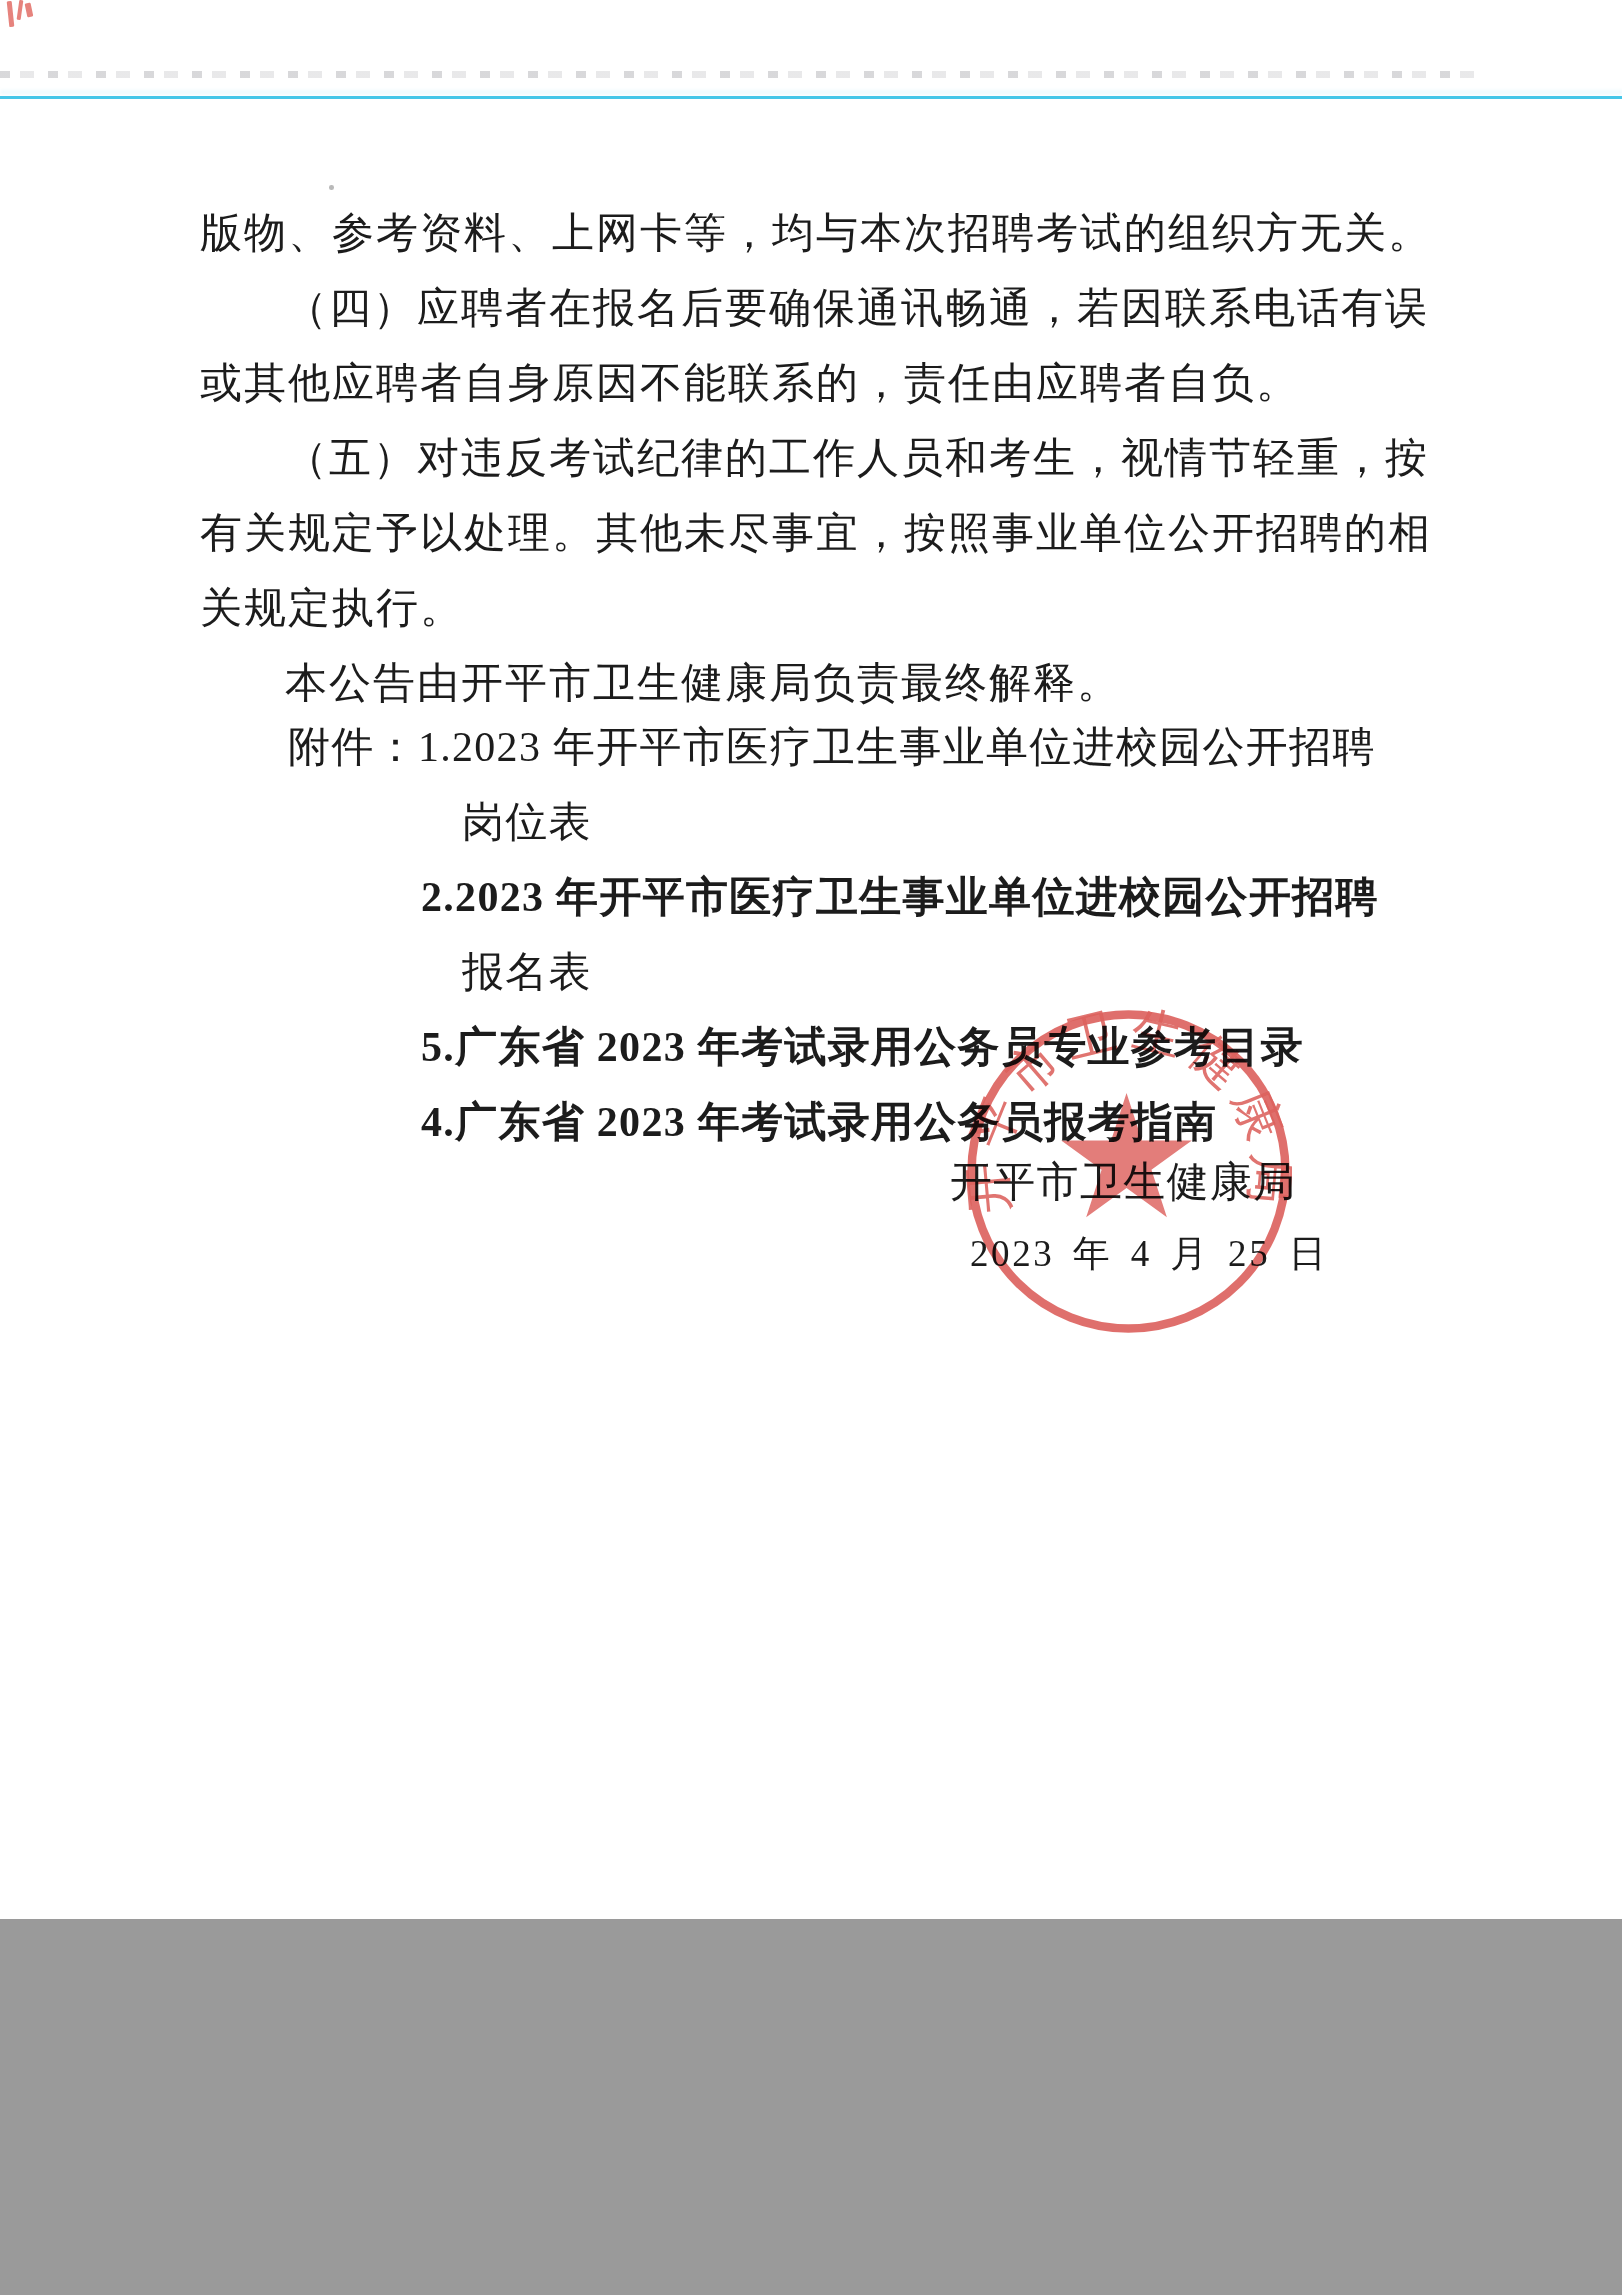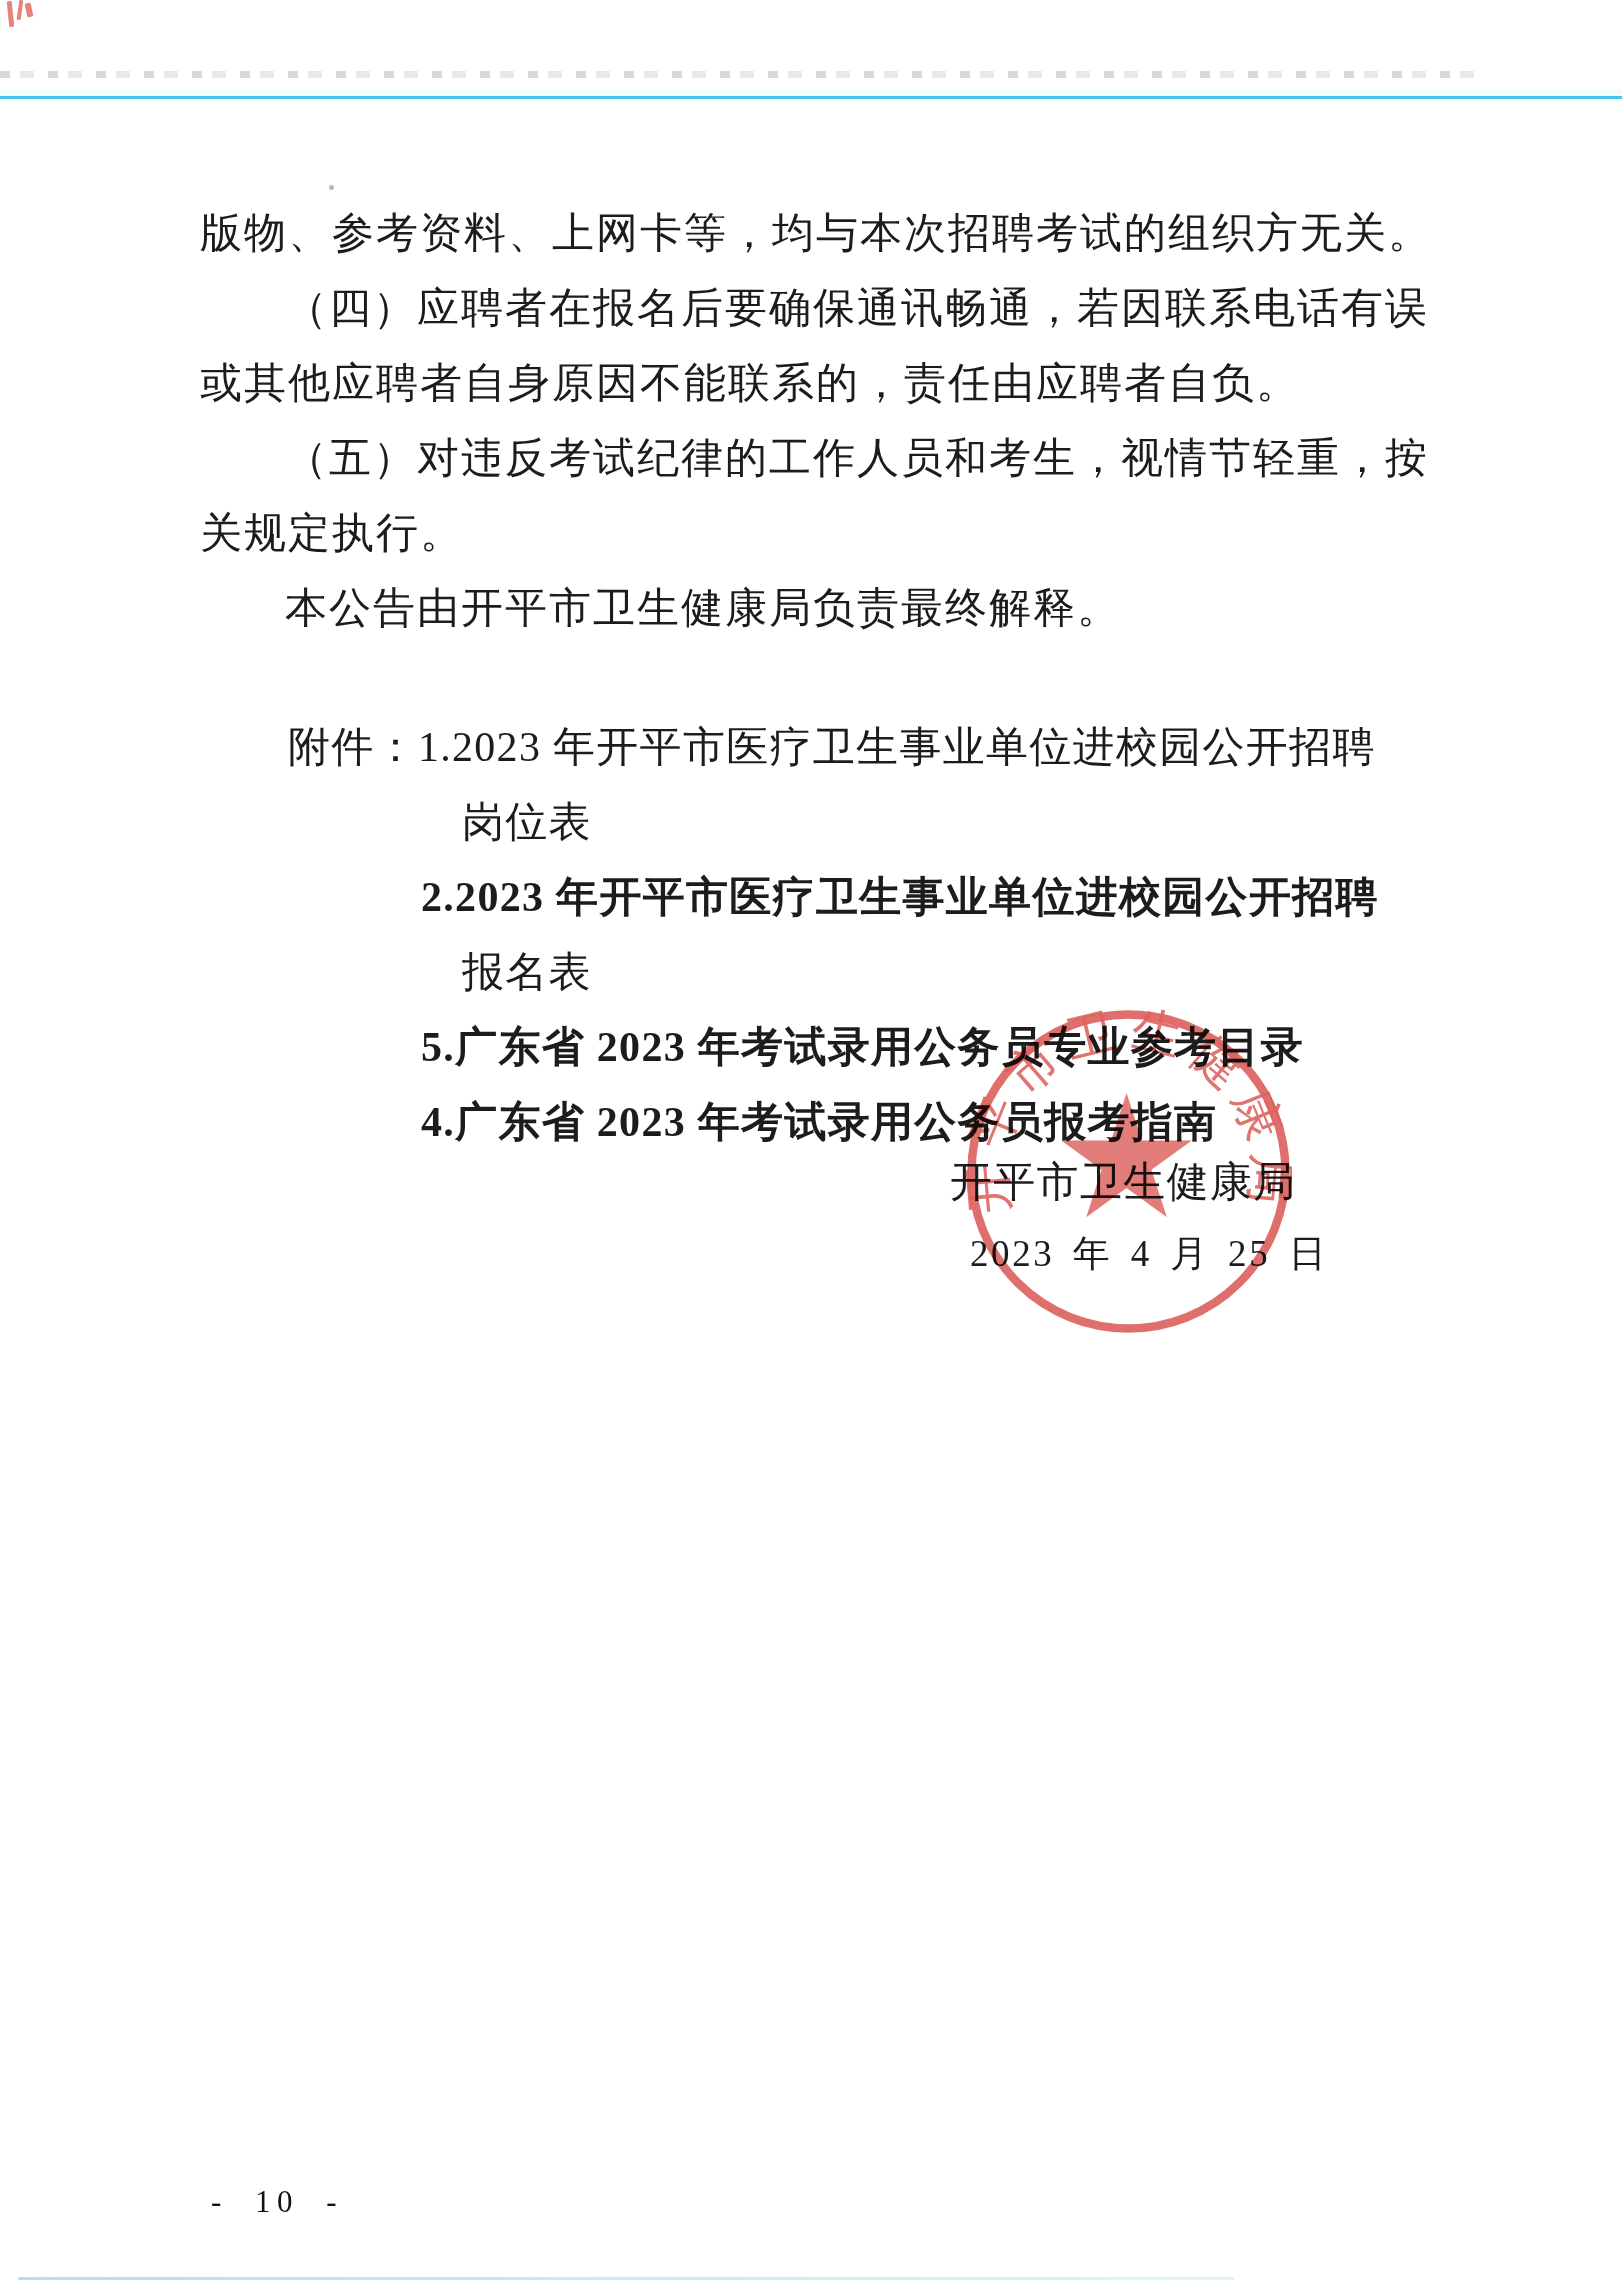--- a/index.html
+++ b/index.html
@@ -1,18 +1,18 @@
 <!DOCTYPE html>
 <html style="font-size:10.5px"><head>
 <meta charset="utf-8">
 <style>
   html,body{margin:0;padding:0;background:#9a9a9a;}
   .page{
     position:relative;
-    width:1623px;height:2295px;
+    width:1623px;height:1919px;
     background:#ffffff;
     margin:0 auto;
     overflow:hidden;
     font-family:"Liberation Serif","DejaVu Serif",serif;
     color:#1c1c1c;
   }
   
   .corner-artifact{position:absolute;left:3.9px;top:0;width:39px;height:62px;}
   .corner-artifact i{position:absolute;background:#dd5a52;opacity:.75;border-radius:1.3px;}
   .corner-artifact i:nth-child(1){left:3.9px;top:1.3px;width:4.6px;height:26px;transform:rotate(-6deg);}
@@ -83,20 +83,21 @@
   <div class="noise-band"></div>
   <div class="top-divider" style="background: rgb(69, 198, 232);"></div>
   <div class="dot-artifact"></div>
   <div class="bottom-divider"></div>
 
   <div class="body-block">
     <div class="tline">版物、参考资料、上网卡等，均与本次招聘考试的组织方无关。</div>
     <div class="tline ind2">（四）应聘者在报名后要确保通讯畅通，若因联系电话有误</div>
     <div class="tline">或其他应聘者自身原因不能联系的，责任由应聘者自负。</div>
     <div class="tline ind2">（五）对违反考试纪律的工作人员和考生，视情节轻重，按</div>
+    <div class="tline">有关规定予以处理。其他未尽事宜，按照事业单位公开招聘的相</div>
     <div class="tline">关规定执行。</div>
     <div class="tline ind2">本公告由开平市卫生健康局负责最终解释。</div>
   </div>
 
   <div class="attach-block">
     <div class="tline">附件：1.2023 年开平市医疗卫生事业单位进校园公开招聘</div>
     <div class="tline pl-wrap">岗位表</div>
     <div class="tline pl-item">2.2023 年开平市医疗卫生事业单位进校园公开招聘</div>
     <div class="tline pl-wrap">报名表</div>
     <div class="tline pl-item">5.广东省 2023 年考试录用公务员专业参考目录</div>

